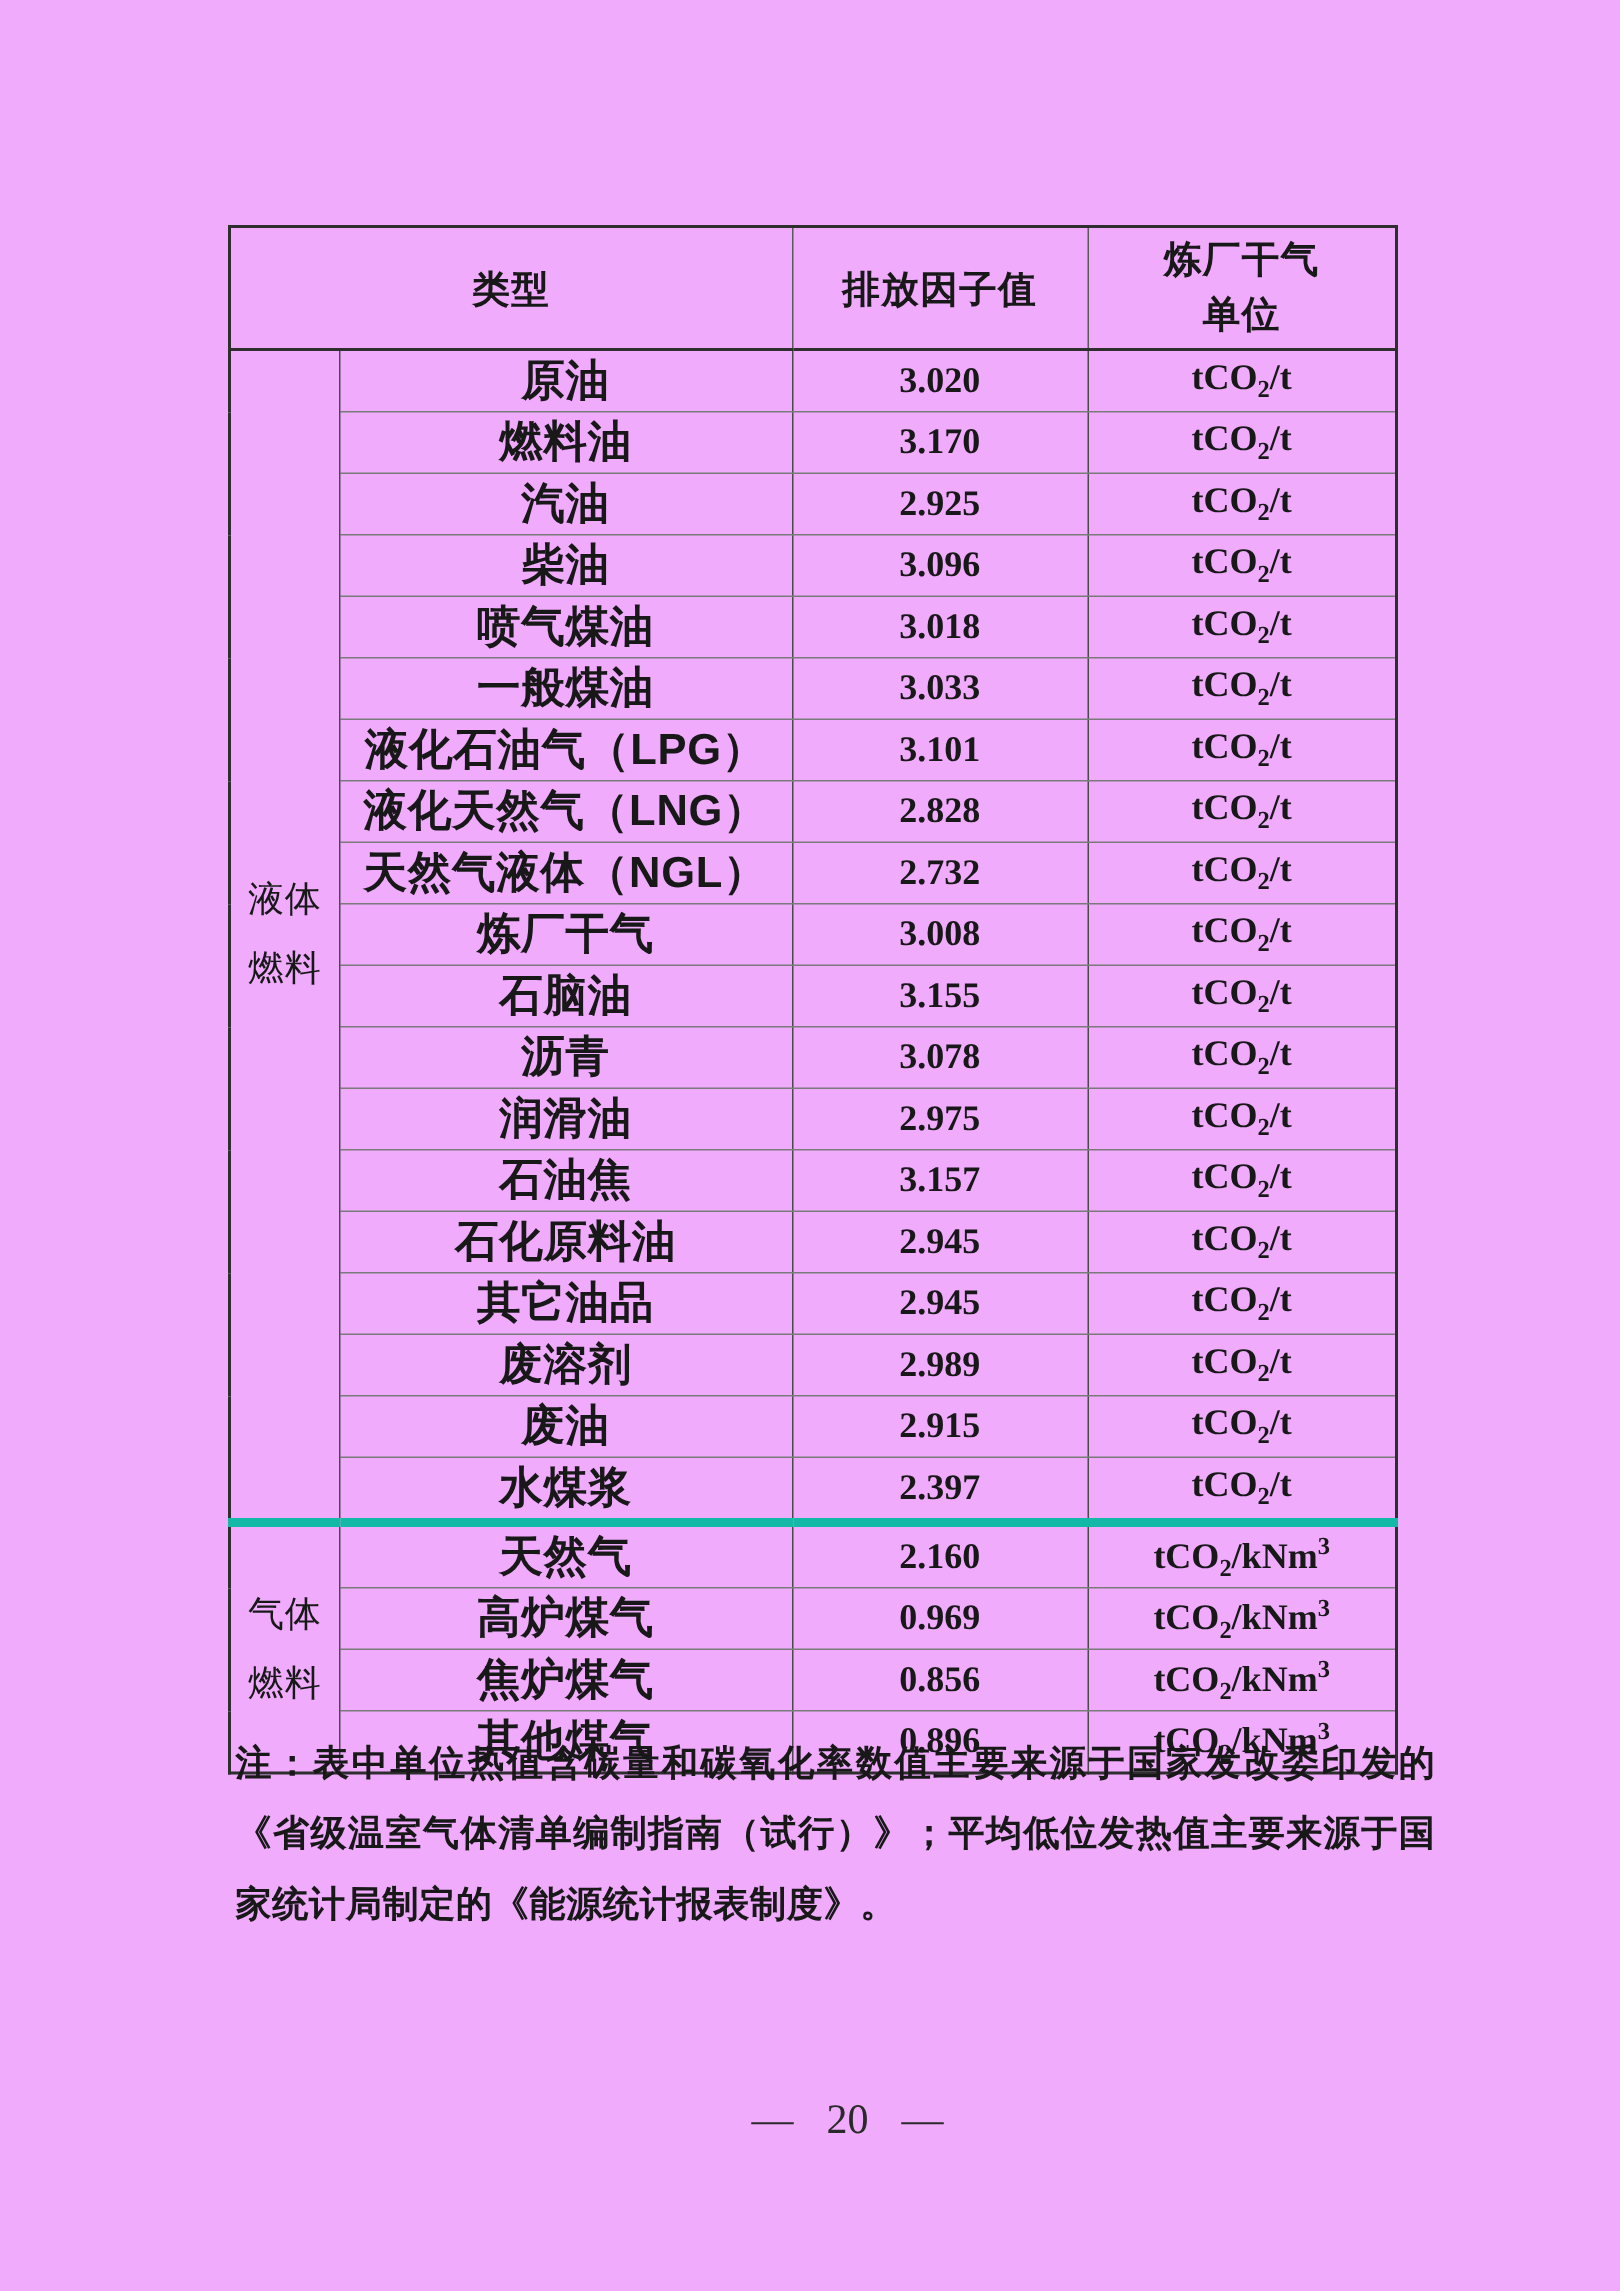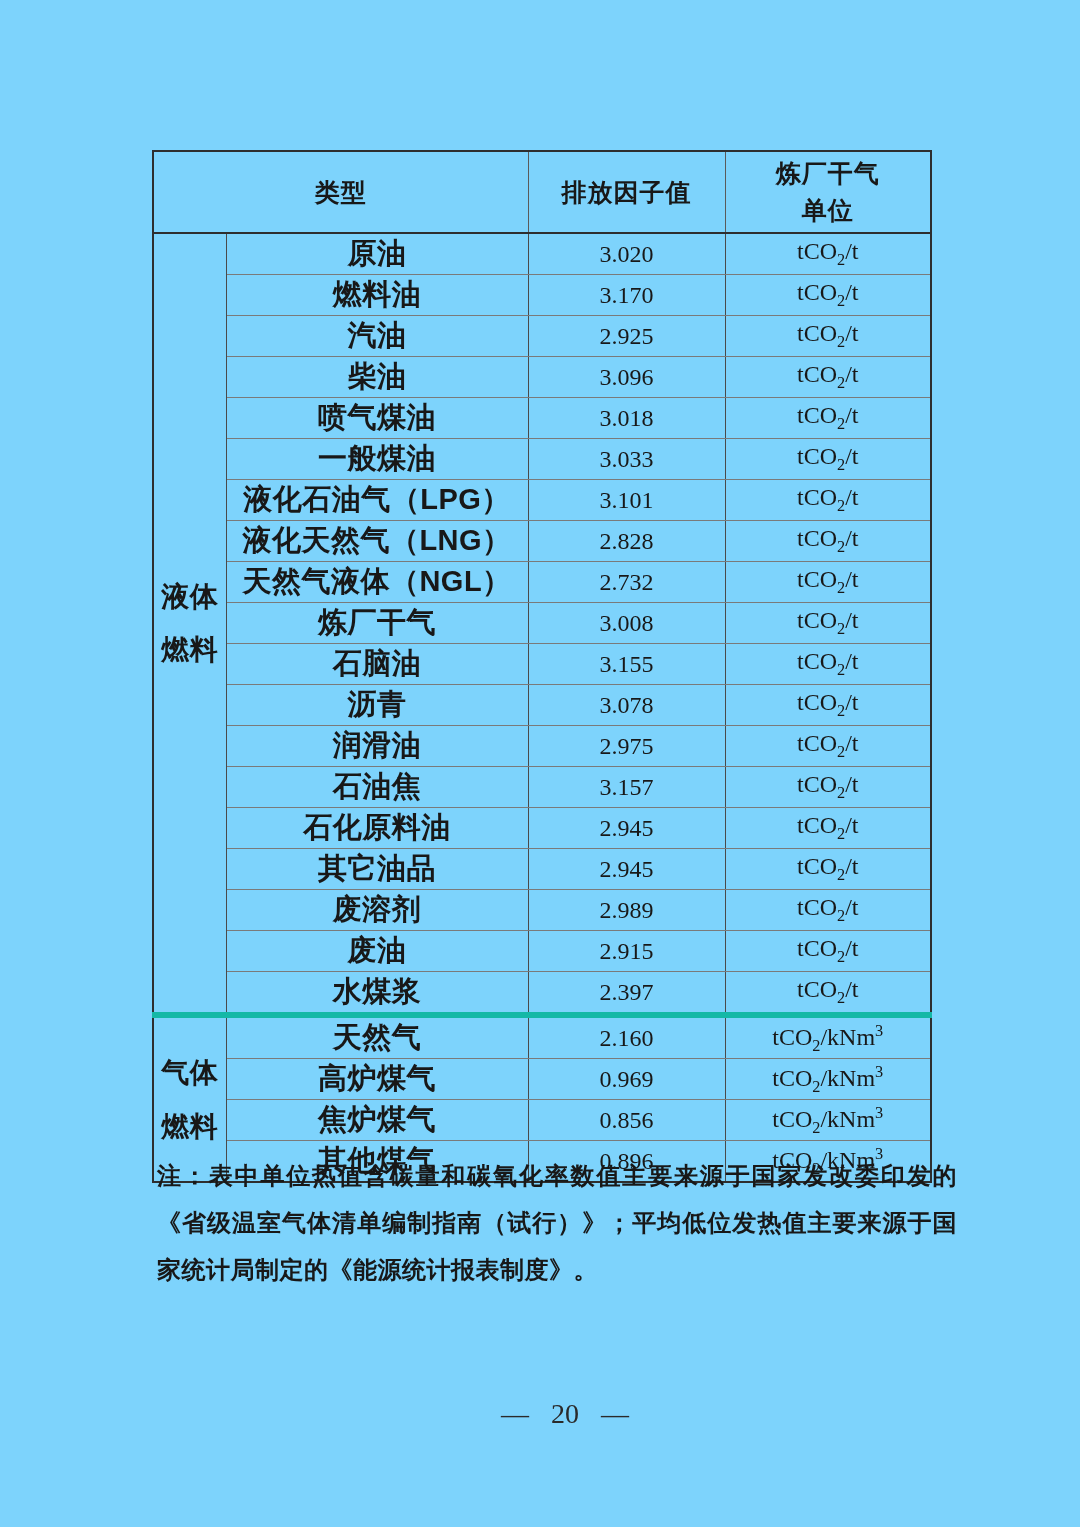--- a/index.html
+++ b/index.html
@@ -4,21 +4,21 @@
 <style>
   html, body {
     margin: 0;
     padding: 0;
     background: #f7f7f5;
   }
   .page {
     position: relative;
     width: 1080px;
     height: 1527px;
-    background: #7dd3fc;
+    background: #f0abfc;
     color: #181818;
     font-family: "Liberation Sans", sans-serif;
     overflow: hidden;
   }
   table.ef-table {
     position: absolute;
     left: 152px;
     top: 150px;
     width: 778px;
     border-collapse: collapse;
@@ -46,34 +46,34 @@
   .th-unit div { line-height: 1.5; }
 
   .ef-table tbody td { border-color: #7a7a7a; }
   .ef-table tbody td.v-edge { border-left-color: #4a4a4a; border-right-color: #4a4a4a; }
 
   tr.sec-liquid td { height: 38px; }
   tr.sec-gas td { height: 39px; }
   tr.sec-first td { border-top: 6px solid #14b8a6; }
 
   .cat-cell {
-    font-size: 28px;
-    font-weight: 700;
+    font-size: 24px;
+    font-weight: 400;
     line-height: 1.9;
     word-break: break-all;
     letter-spacing: 0.5px;
   }
   .fuel-cell {
     font-size: 29px;
     font-weight: 600;
     letter-spacing: 0.5px;
   }
   .num-cell, .unit-cell {
     font-family: "Liberation Serif", serif;
-    font-weight: 400;
+    font-weight: 700;
     font-size: 24px;
   }
   .unit-cell sub, .unit-cell sup {
     font-size: 68%;
   }
 
   .note {
     position: absolute;
     left: 142px;
     top: 1138px;

